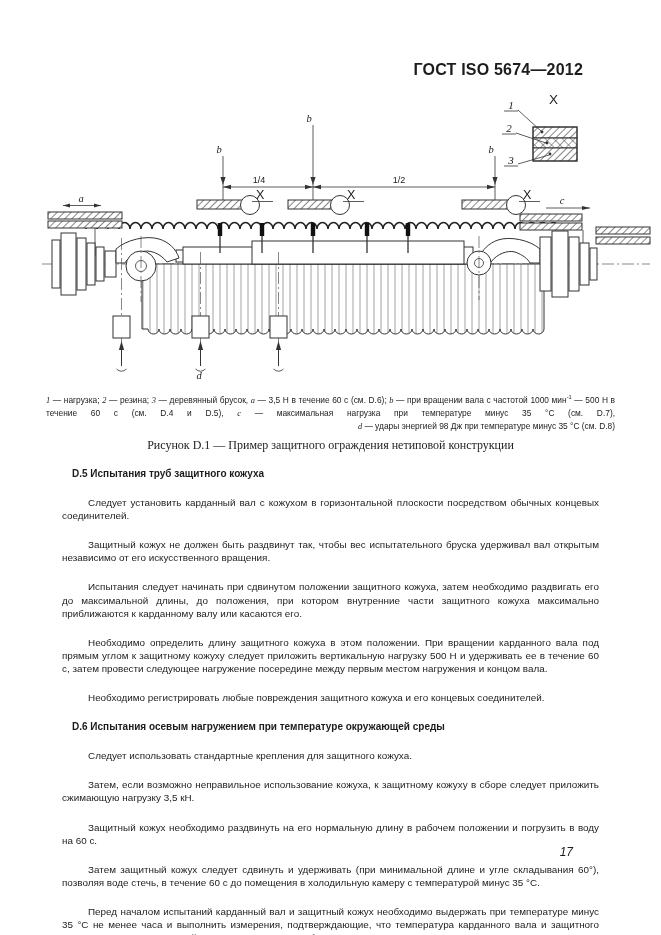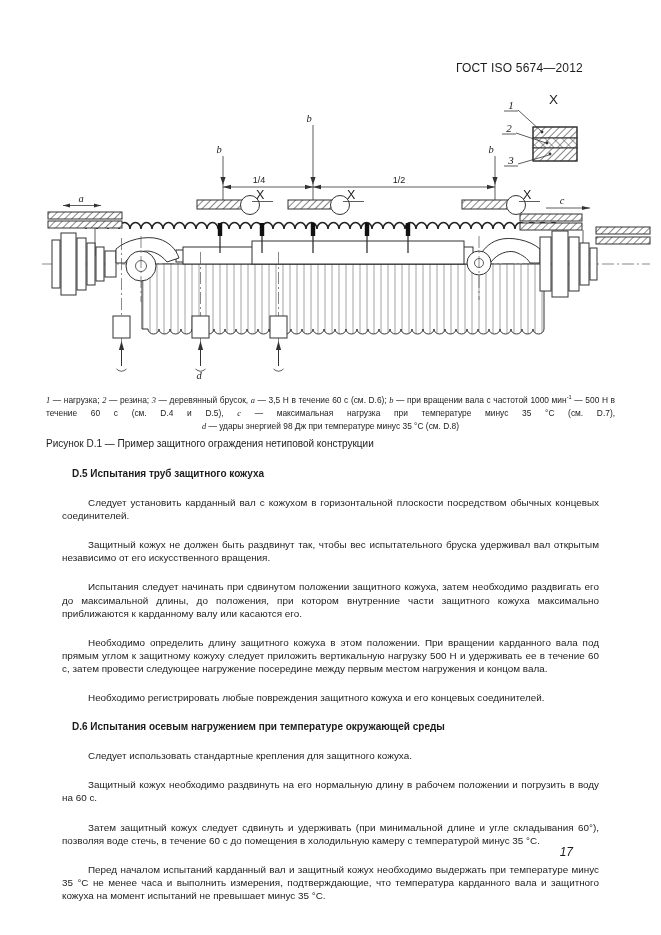--- a/index.html
+++ b/index.html
@@ -1,25 +1,25 @@
 <!DOCTYPE html>
 <html><head>
 <meta charset="utf-8">
 <style>
   html,body{margin:0;padding:0;background:#ffffff;}
   .page{position:relative;width:661px;height:935px;background:#fff;overflow:hidden;
         font-family:"Liberation Sans",sans-serif;color:#1c1c1c;}
-  .std-header{position:absolute;top:61px;right:78px;font-size:12px;font-weight:normal;letter-spacing:.2px;}
+  .std-header{position:absolute;top:61px;right:78px;font-size:16px;font-weight:bold;letter-spacing:.2px;}
   svg.figure{position:absolute;top:85px;left:0;}
   .legend{position:absolute;top:391px;left:46px;width:569px;font-size:8.4px;line-height:13px;}
   .legend-main{display:block;text-align:justify;text-align-last:justify;}
-  .legend-center{display:block;text-align:center;}
+  .legend-center{display:block;text-align:right;}
   .legend i{font-family:"Liberation Serif",serif;font-style:italic;}
   sup{font-size:.68em;}
-  .caption{position:absolute;top:438px;left:46px;width:569px;font-size:10px;}
+  .caption{position:absolute;top:438px;left:46px;width:569px;text-align:center;font-size:12px;font-family:Liberation Serif, serif;}
   .bodytext{position:absolute;top:462px;left:46px;width:569px;font-size:9.9px;line-height:13.1px;text-align:justify;}
   .bodytext h3{font-size:10px;font-weight:bold;margin:11px 0 3px 26px;text-align:left;}
   .bodytext h3.first{margin-top:5px;}
   .bodytext p{margin:16px;text-indent:26px;}
   .page-number{position:absolute;top:845px;right:88px;font-size:12px;font-style:italic;}
   
   .ln{stroke:#333;fill:none;stroke-width:1;}
   .thin{stroke-width:.8;}
   .wh{fill:#fff;stroke:#333;stroke-width:1;}
   .hatchr{fill:url(#hatch);stroke:#333;stroke-width:1;}
@@ -229,19 +229,20 @@
 
   <div class="bodytext">
     <h3 class="first">D.5 Испытания труб защитного кожуха</h3>
     <p>Следует установить карданный вал с кожухом в горизонтальной плоскости посредством обычных концевых соединителей.</p>
     <p>Защитный кожух не должен быть раздвинут так, чтобы вес испытательного бруска удерживал вал открытым независимо от его искусственного вращения.</p>
     <p>Испытания следует начинать при сдвинутом положении защитного кожуха, затем необходимо раздвигать его до максимальной длины, до положения, при котором внутренние части защитного кожуха максимально приближаются к карданному валу или касаются его.</p>
     <p>Необходимо определить длину защитного кожуха в этом положении. При вращении карданного вала под прямым углом к защитному кожуху следует приложить вертикальную нагрузку 500 Н и удерживать ее в течение 60 с, затем провести следующее нагружение посередине между первым местом нагружения и концом вала.</p>
     <p>Необходимо регистрировать любые повреждения защитного кожуха и его концевых соединителей.</p>
     <h3>D.6 Испытания осевым нагружением при температуре окружающей среды</h3>
     <p>Следует использовать стандартные крепления для защитного кожуха.</p>
+    <p>Затем, если возможно неправильное использование кожуха, к защитному кожуху в сборе следует приложить сжимающую нагрузку 3,5 кН.</p>
     <p>Защитный кожух необходимо раздвинуть на его нормальную длину в рабочем положении и погрузить в воду на 60 с.</p>
     <p>Затем защитный кожух следует сдвинуть и удерживать (при минимальной длине и угле складывания 60°), позволяя воде стечь, в течение 60 с до помещения в холодильную камеру с температурой минус 35 °С.</p>
     <p>Перед началом испытаний карданный вал и защитный кожух необходимо выдержать при температуре минус 35 °С не менее часа и выполнить измерения, подтверждающие, что температура карданного вала и защитного кожуха на момент испытаний не превышает минус 35 °С.</p>
   </div>
 
   <div class="page-number">17</div>
 </div>
 
 </body></html>

